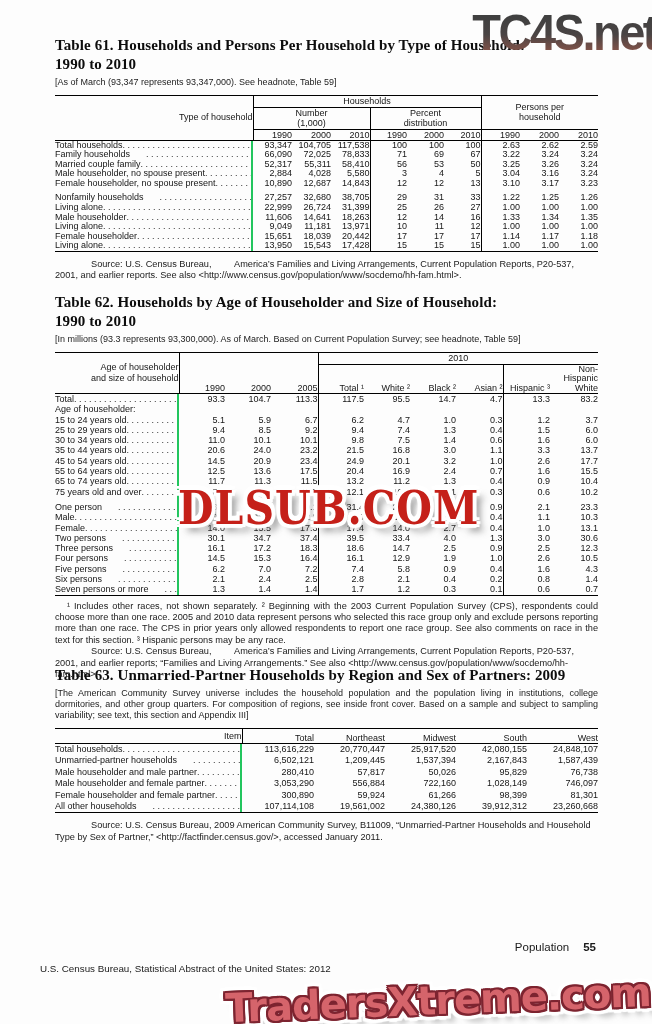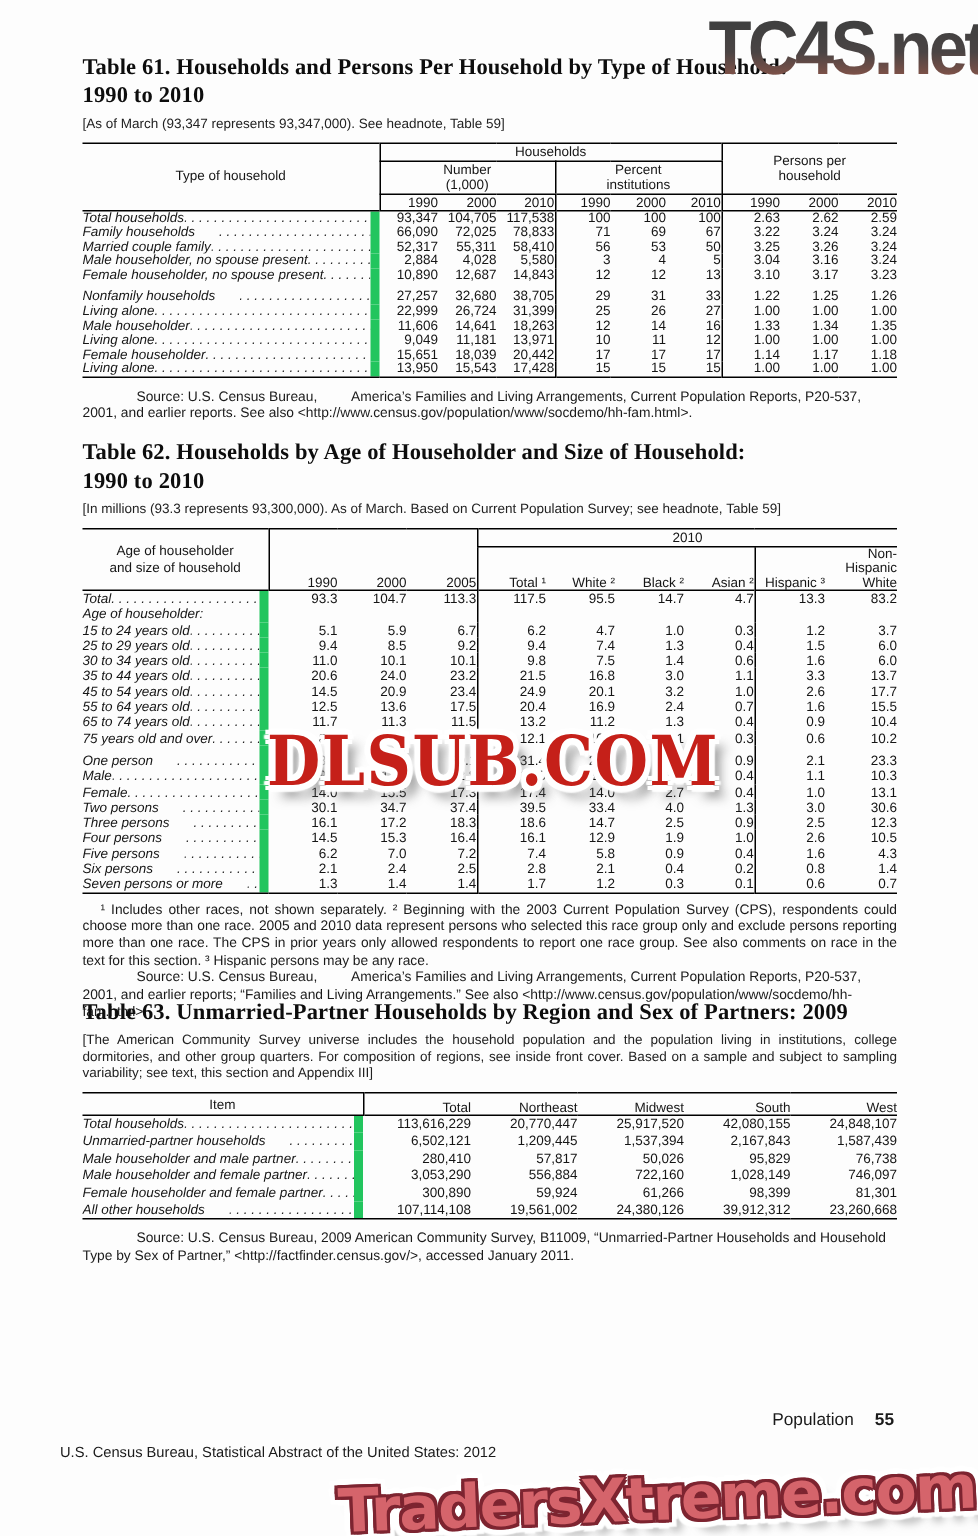--- a/index.html
+++ b/index.html
@@ -14,24 +14,24 @@
   .it{margin-left:20px;}
 
   table.dt{border-collapse:collapse;width:543px;table-layout:fixed;}
   table.dt th,table.dt td{padding:0;margin:0;font-weight:normal;}
   .dt{border-top:1.5px solid #000;border-bottom:1.5px solid #000;}
   thead th{font-size:9px;vertical-align:bottom;}
   thead{border-bottom:1.2px solid #000;}
   th.grp{text-align:center;vertical-align:middle;white-space:pre-line;line-height:10.5px;padding:2px 0;}
   th.bb{border-bottom:1px solid #000;}
   th.vl,td.vl{border-left:1px solid #000;}
-  th.stubh{border-right:1px solid #000;text-align:center;vertical-align:middle;white-space:pre-line;line-height:11px;}
+  th.stubh{border-right:1px solid #000;text-align:right;vertical-align:middle;white-space:pre-line;line-height:11px;}
   th.yr{text-align:right;padding:1px 6px 2px 0;}
   th.yrR{text-align:right;padding:1px 6px 2px 0;white-space:pre-line;line-height:9.5px;}
-  td.lbl{display:flex;border-right:6px solid #22c55e;overflow:hidden;padding-right:2px;font-style:italic;}
+  td.lbl{display:flex;border-right:2px solid #22c55e;overflow:hidden;padding-right:2px;}
   .rl{white-space:nowrap;}
   .ldr{flex:1;overflow:hidden;white-space:nowrap;color:#222;}
   .ldr::before{content:" . . . . . . . . . . . . . . . . . . . . . . . . . . . . . . . . . . . . . . . . . . . . . . .";}
   td.num{text-align:right;padding-right:6px;}
   tr.b{font-weight:bold;}
   tr.gap td,tr.gap td.lbl{padding-top:5px;}
   .ind0{padding-left:2px;gap:16px;}.ind1{padding-left:14px;}.ind2{padding-left:25px;}
 
   #t61 tbody td,#t61 tbody .lbl{font-size:9px;line-height:9.6px;}
   #t62 tbody td,#t62 tbody .lbl{font-size:9px;line-height:10.3px;}
@@ -94,21 +94,21 @@
         <tr>
           <th class="stubh" rowspan="3">Type of household</th>
           <th class="grp bb" colspan="6">Households</th>
           <th class="grp bb vl" colspan="3" rowspan="2">Persons per
 household</th>
         </tr>
         <tr>
           <th class="grp bb" colspan="3">Number
 (1,000)</th>
           <th class="grp bb vl" colspan="3">Percent
-institutions</th>
+distribution</th>
         </tr>
         <tr>
           <th class="yr">1990</th>
           <th class="yr">2000</th>
           <th class="yr">2010</th>
           <th class="yr vl">1990</th>
           <th class="yr">2000</th>
           <th class="yr">2010</th>
           <th class="yr vl">1990</th>
           <th class="yr">2000</th>

